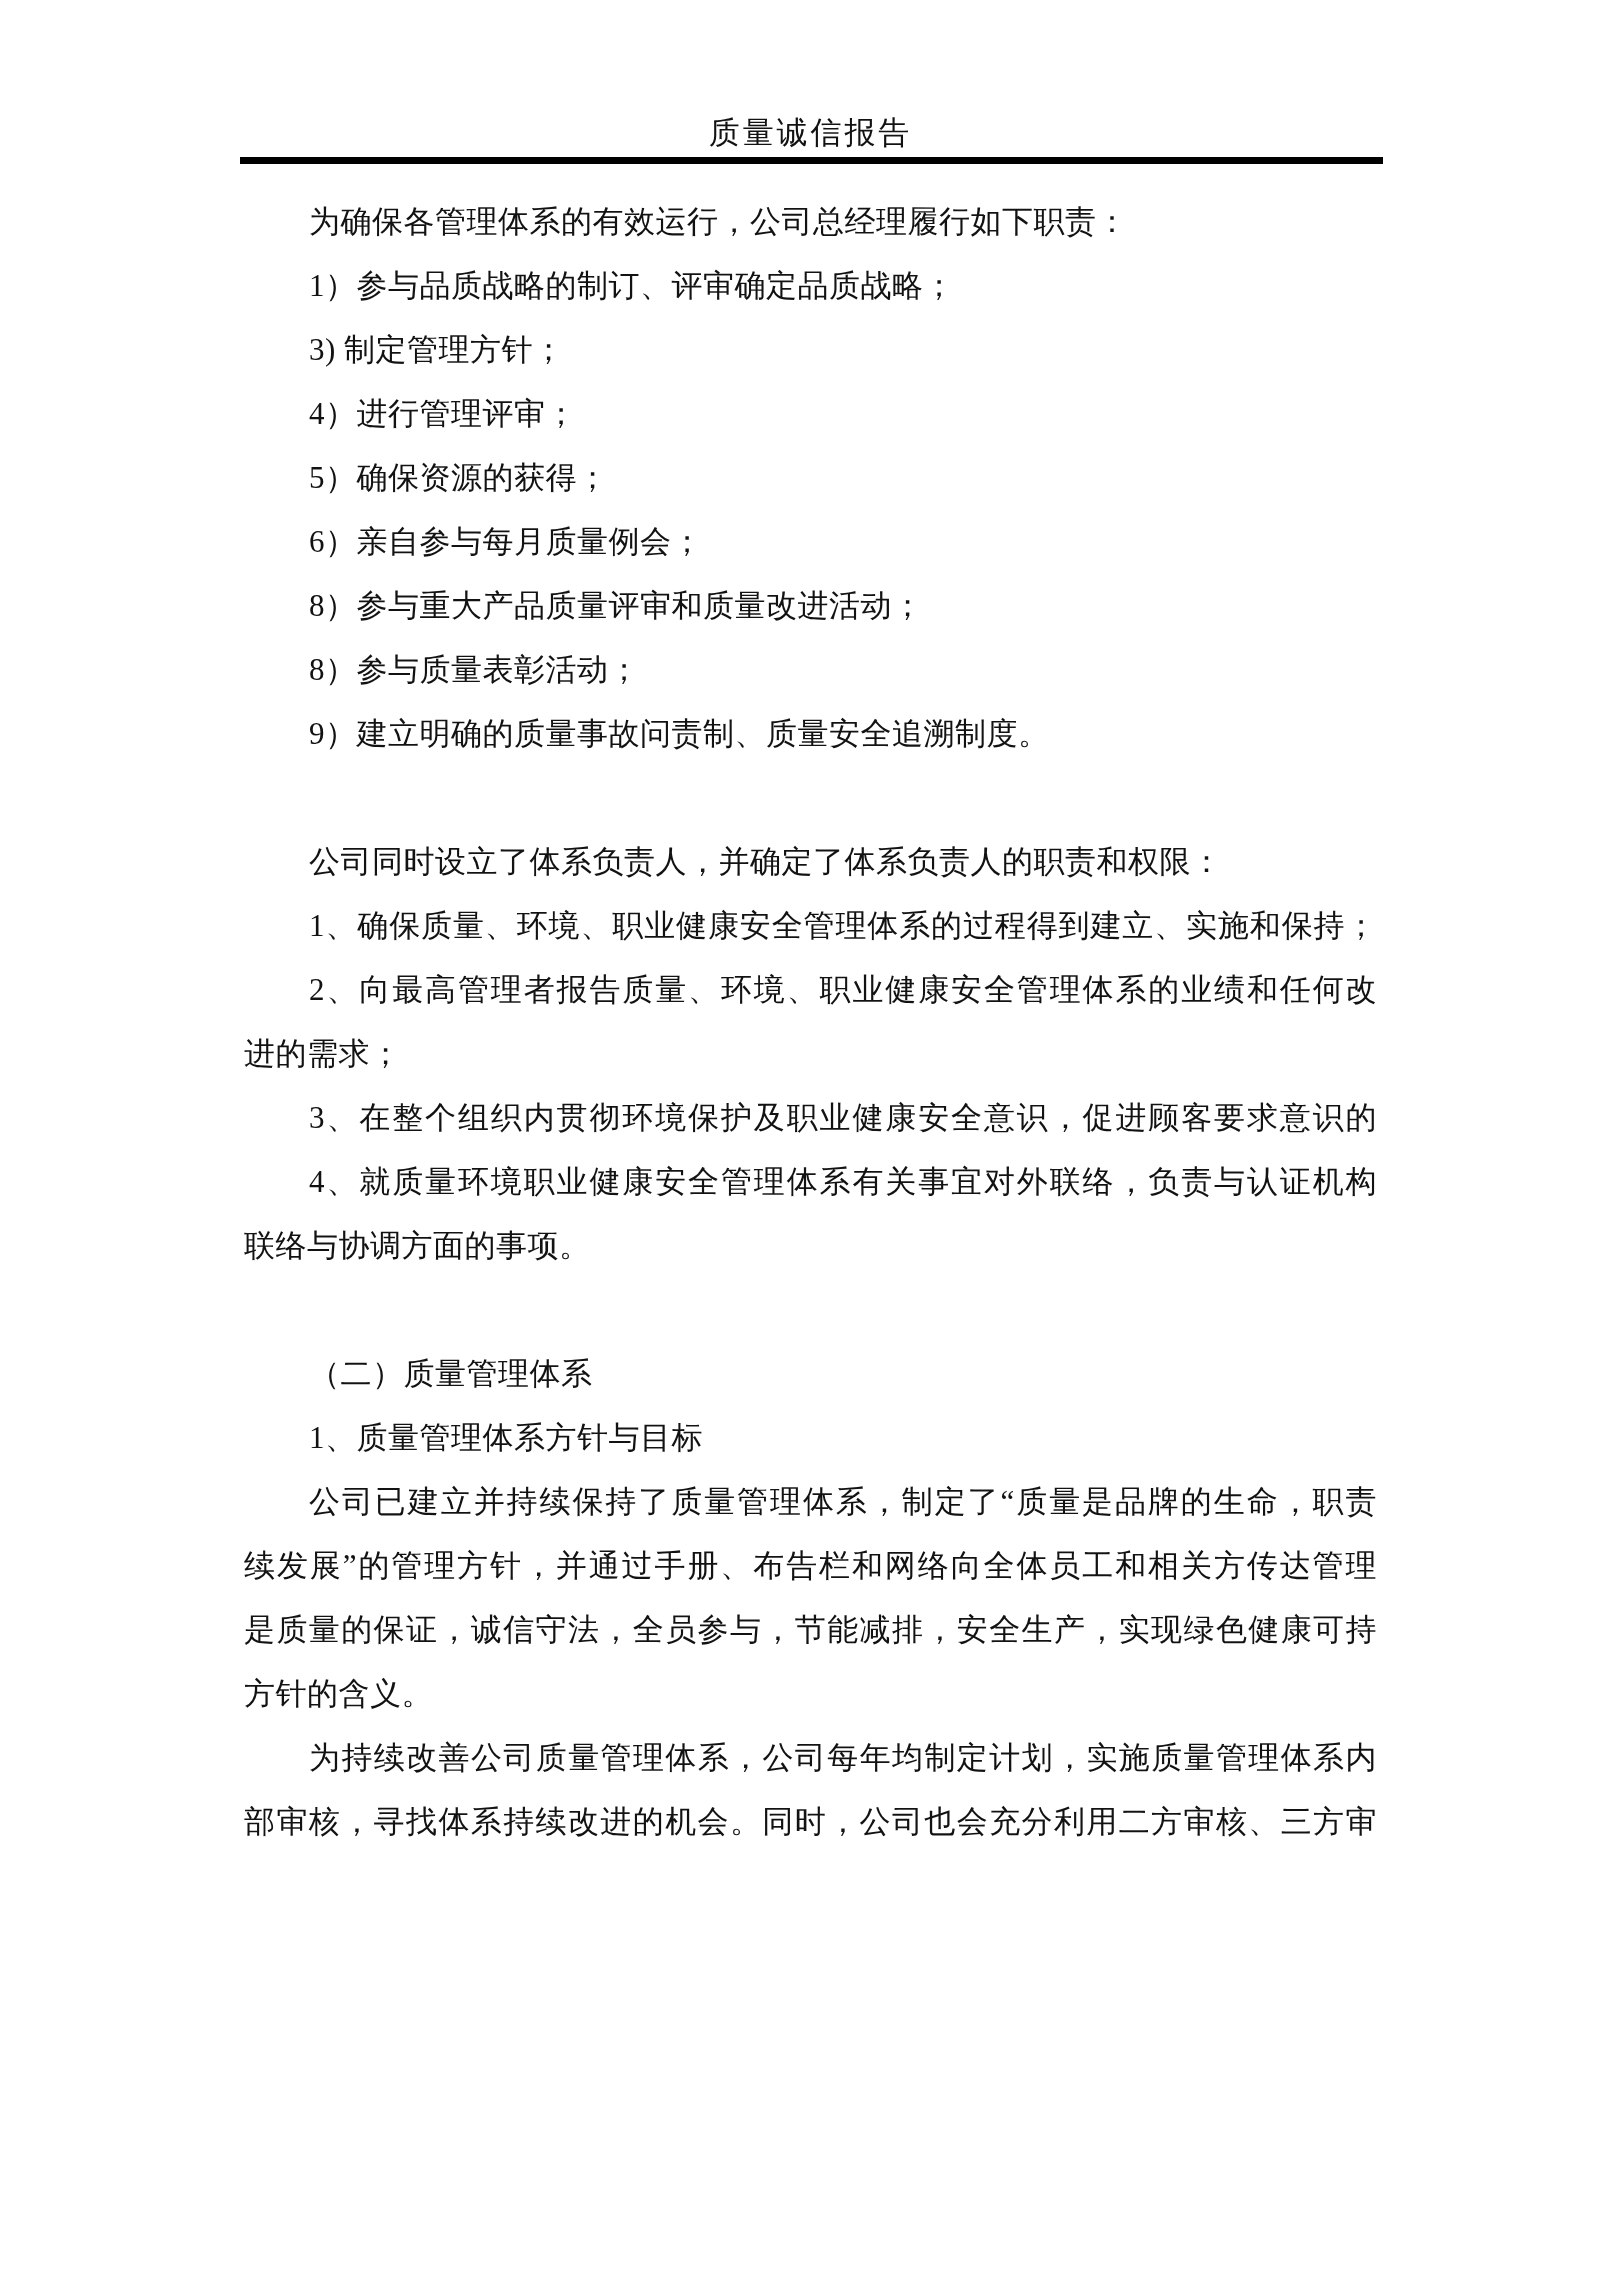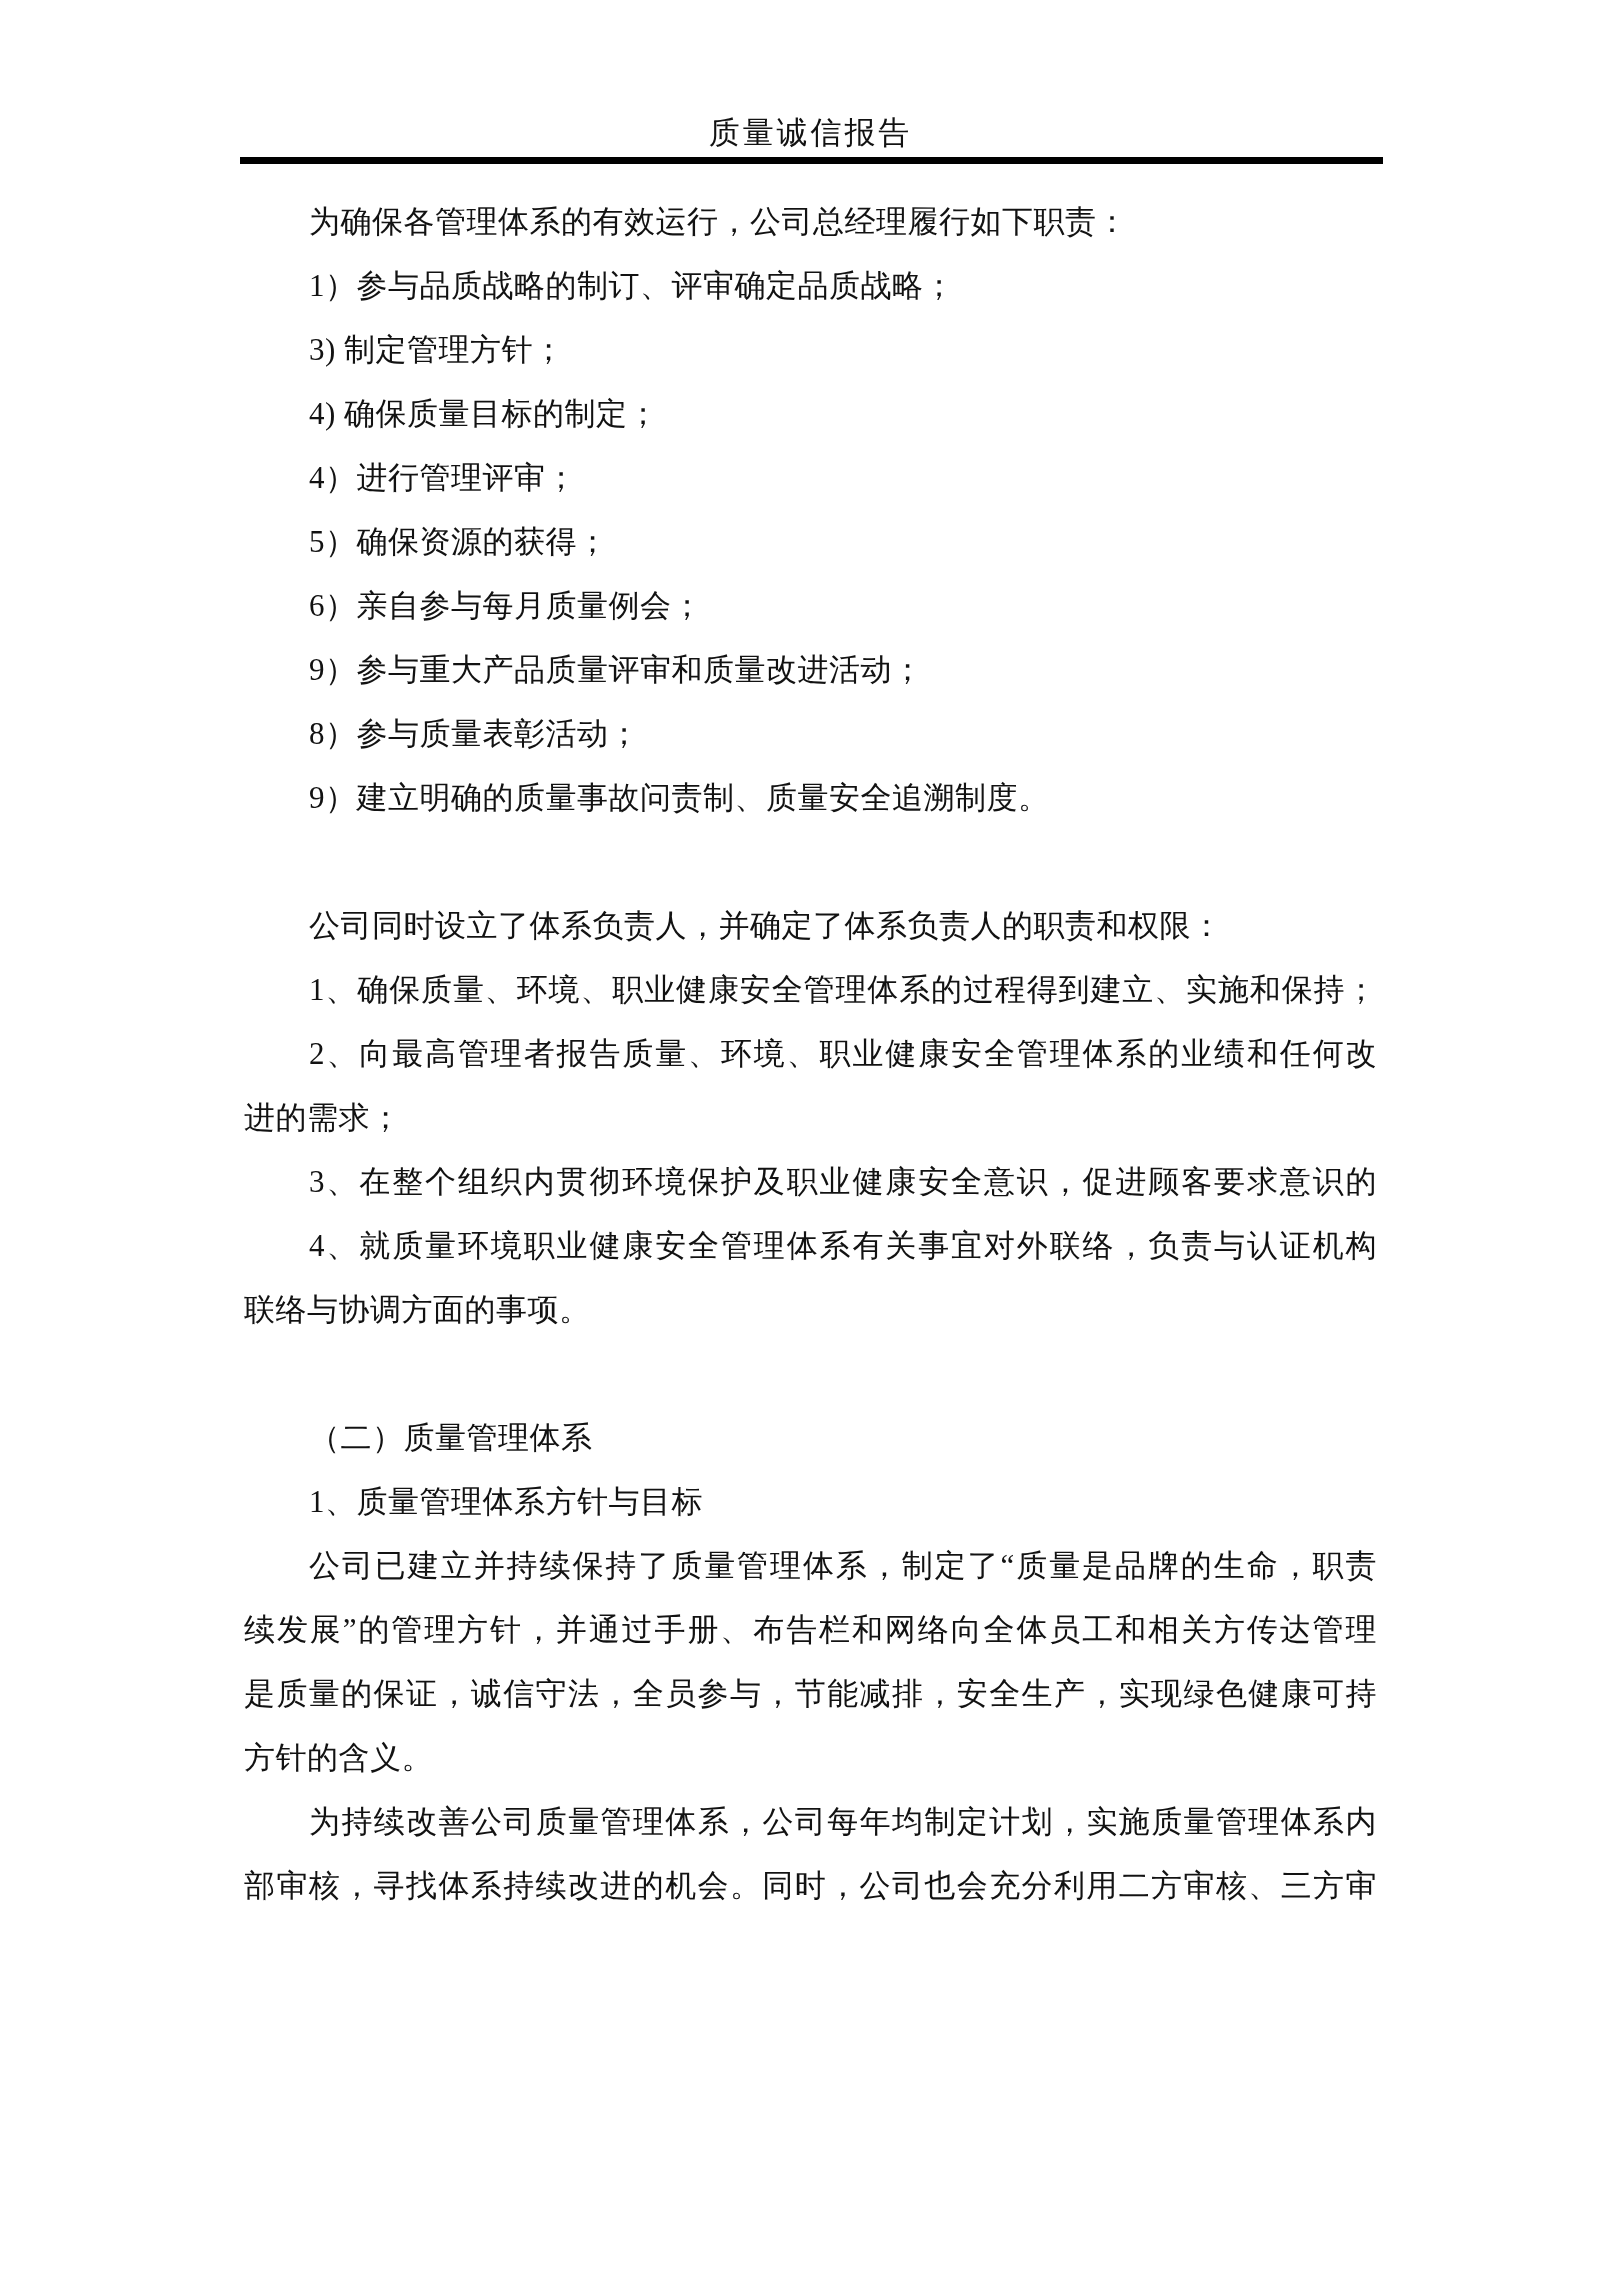--- a/index.html
+++ b/index.html
@@ -71,25 +71,24 @@
 
 <div class="page">
 
   <div class="header-title">质量诚信报告</div>
   <div class="header-rule"></div>
 
   <div class="doc-body">
     <p class="indent">为确保各管理体系的有效运行，公司总经理履行如下职责：</p>
     <p class="indent">1）参与品质战略的制订、评审确定品质战略；</p>
     <p class="indent">3) 制定管理方针；</p>
-    <p class="indent">4) 确保质量目标的制定；</p>
     <p class="indent">4）进行管理评审；</p>
     <p class="indent">5）确保资源的获得；</p>
     <p class="indent">6）亲自参与每月质量例会；</p>
-    <p class="indent">9）参与重大产品质量评审和质量改进活动；</p>
+    <p class="indent">8）参与重大产品质量评审和质量改进活动；</p>
     <p class="indent">8）参与质量表彰活动；</p>
     <p class="indent">9）建立明确的质量事故问责制、质量安全追溯制度。</p>
     <p class="indent gap-above">公司同时设立了体系负责人，并确定了体系负责人的职责和权限：</p>
     <p class="indent fill">1、确保质量、环境、职业健康安全管理体系的过程得到建立、实施和保持；</p>
     <p class="indent fill">2、向最高管理者报告质量、环境、职业健康安全管理体系的业绩和任何改</p>
     <p class="">进的需求；</p>
     <p class="indent fill">3、在整个组织内贯彻环境保护及职业健康安全意识，促进顾客要求意识的</p>
     <p class="indent fill">4、就质量环境职业健康安全管理体系有关事宜对外联络，负责与认证机构</p>
     <p class="">联络与协调方面的事项。</p>
     <p class="indent gap-above">（二）质量管理体系</p>

